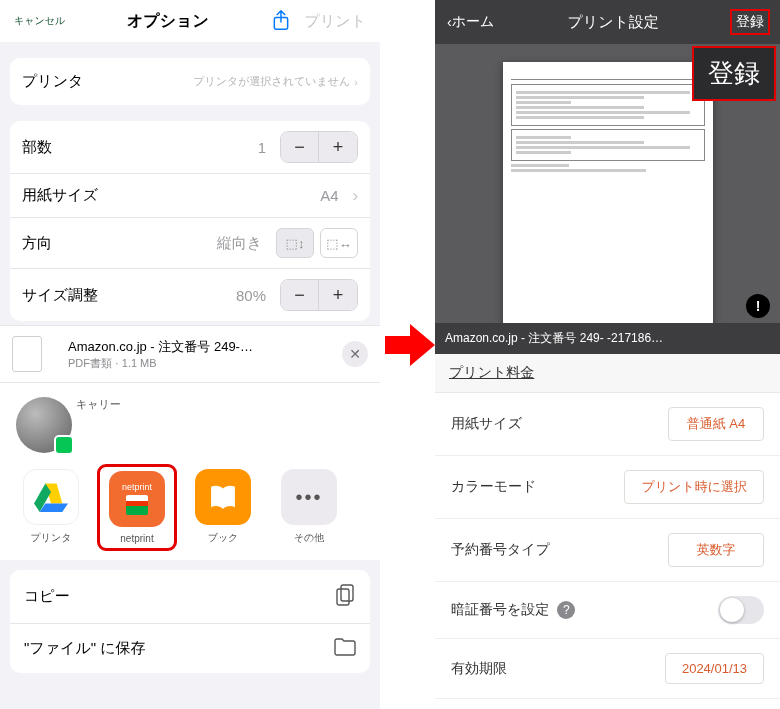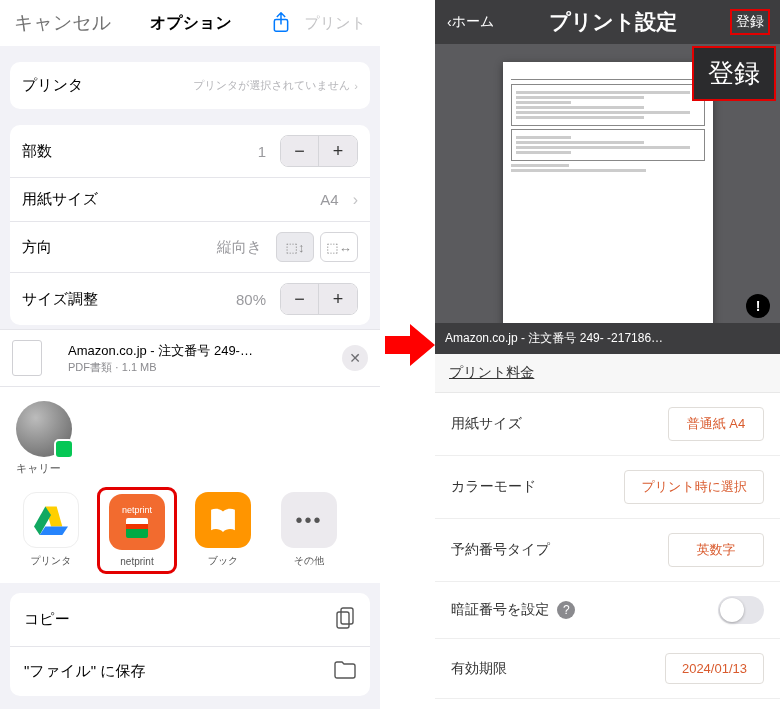--- a/index.html
+++ b/index.html
@@ -5,21 +5,21 @@
 *{margin:0;padding:0;box-sizing:border-box;font-family:-apple-system,"Hiragino Sans",sans-serif}
 body{width:780px;height:709px;display:flex;background:#fff;position:relative}
 .panel{height:709px;position:relative;overflow:hidden}
 .left{width:380px;background:#f2f2f7}
 .right{width:345px;background:#fff;margin-left:55px}
 .arrow{position:absolute;left:385px;top:320px;width:50px;height:50px;z-index:10}
 .arrow svg{width:50px;height:50px}
 
 
 .l-header{display:flex;align-items:center;justify-content:space-between;padding:10px 14px;background:#fff}
-.l-cancel{color:#737373;font-size:19px}
+.l-cancel{color:#14532d;font-size:10px}
 .l-title{font-weight:600;font-size:16px}
 .l-right{display:flex;align-items:center;gap:14px}
 .share-icon{width:20px;height:22px;color:#007aff}
 .l-print{color:#c4c4c6;font-size:15px}
 
 
 .printer-row{background:#fff;margin:16px 10px 0;border-radius:10px;padding:14px 12px;display:flex;align-items:center;justify-content:space-between}
 .printer-label{font-size:15px}
 .printer-val{color:#b5b5b9;font-size:11px;display:flex;align-items:center;gap:4px}
 
@@ -40,21 +40,21 @@
 
 .filecard{background:#fff;margin-top:4px;padding:10px 12px;display:flex;align-items:center;gap:26px;border-top:1px solid #e5e5ea;border-bottom:1px solid #e5e5ea}
 .fileicon{width:30px;height:36px;border:1px solid #d0d0d4;border-radius:3px;background:linear-gradient(#fff,#fff)}
 .fileinfo{flex:1}
 .fname{font-size:13px;font-weight:500}
 .fmeta{font-size:11px;color:#8a8a8e}
 .closebtn{width:26px;height:26px;border-radius:13px;background:#eceaee;display:flex;align-items:center;justify-content:center;color:#6d6d71;font-size:14px}
 
 
 .share-bg{background:#fff;margin-top:0}
-.contact{padding:14px 16px 6px;display:flex;flex-direction:column;align-items:flex-start;gap:4px}
+.contact{padding:14px 16px 6px;display:flex;flex-direction:row;align-items:flex-start;gap:4px}
 .avatar{width:56px;height:56px;border-radius:28px;background:radial-gradient(circle at 35% 30%,#bcbcbc,#5e5e5e);position:relative}
 .badge{position:absolute;right:-2px;bottom:-2px;width:20px;height:20px;border-radius:5px;background:#06c755;border:2px solid #fff}
 .cname{font-size:11px;color:#555}
 
 .apps{display:flex;gap:16px;padding:10px 16px 14px}
 .app{width:70px;display:flex;flex-direction:column;align-items:center;gap:6px}
 .appicon{width:56px;height:56px;border-radius:13px;display:flex;align-items:center;justify-content:center;position:relative}
 .appicon.drive{background:#fff;border:1px solid #eee}
 .appicon.netprint{background:#f26b2f}
 .appicon.books{background:#ff9500}
@@ -69,21 +69,21 @@
 .np-shop{width:22px;height:20px;background:linear-gradient(#fff 30%,#e30 30% 55%,#0a4 55%);margin-top:3px;border-radius:2px}
 
 .action-list{background:#fff;margin:10px 10px 0;border-radius:10px}
 .arow{display:flex;align-items:center;justify-content:space-between;padding:14px 14px;border-bottom:.5px solid #e5e5ea;font-size:15px}
 .arow:last-child{border-bottom:none}
 .arow .aicon{color:#555}
 
 
 .r-header{background:#3d3d3f;color:#fff;display:flex;align-items:center;justify-content:space-between;padding:10px 12px;height:44px}
 .r-back{display:flex;align-items:center;font-size:14px}
-.r-title{font-weight:700;font-size:21px}
+.r-title{font-weight:400;font-size:15px}
 .r-reg{font-size:14px;padding:2px 4px}
 .r-reg-box{outline:2px solid #e30000;outline-offset:0}
 .reg-big{position:absolute;top:48px;right:6px;background:#2b2b2d;color:#fff;font-size:26px;padding:8px 14px;outline:2px solid #e30000;z-index:5}
 
 .preview-area{background:#5b5b5e;height:310px;display:flex;flex-direction:column;align-items:center;padding-top:18px;position:relative}
 .doc-preview{width:210px;height:268px;background:#fff;box-shadow:0 2px 8px rgba(0,0,0,.4);padding:8px;font-size:5px;color:#555}
 .doc-preview .dh{height:10px;border-bottom:1px solid #888;margin-bottom:4px}
 .doc-preview .dbox{border:1px solid #888;margin:3px 0;padding:4px}
 .doc-preview .dl{height:3px;background:#ccc;margin:2px 0;width:70%}
 .doc-preview .dl.s{width:30%}

